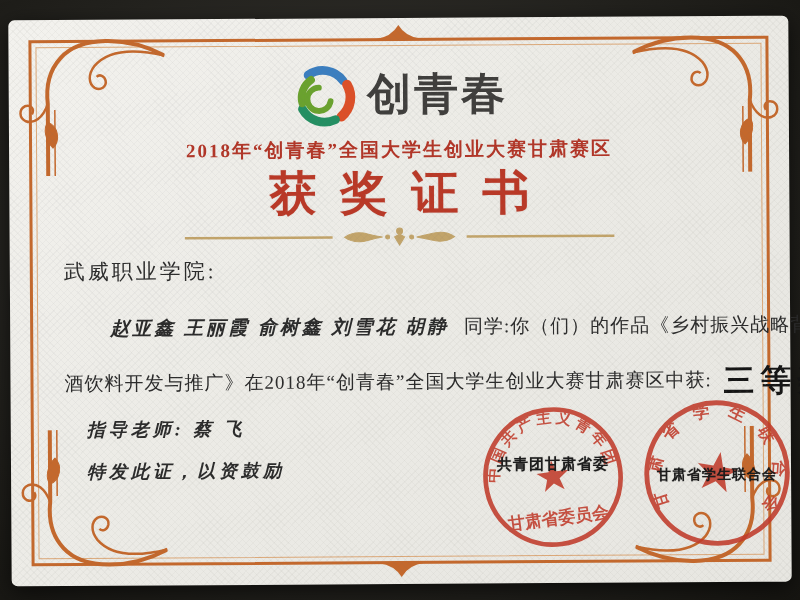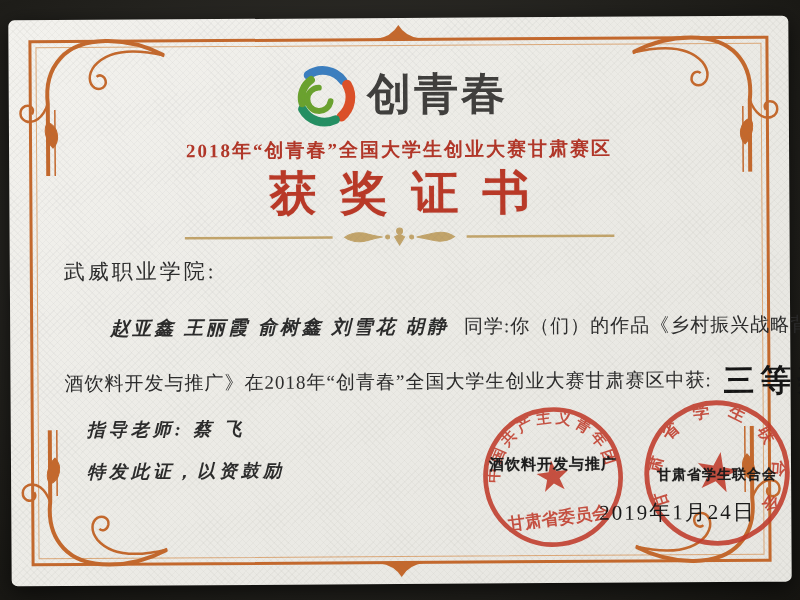--- a/index.html
+++ b/index.html
@@ -154,28 +154,27 @@
 
     <svg class="seal seal1" width="150" height="150" viewBox="0 0 160 160">
       <circle cx="80" cy="80" r="72" fill="none" stroke="#c23b2a" stroke-width="5"></circle>
       <path id="sealArc1" d="M24,95 A58,58 0 1 1 136,95" fill="none"></path>
       <text font-size="16" font-weight="bold" fill="#c23b2a" letter-spacing="4">
         <textPath href="#sealArc1" startOffset="50%" text-anchor="middle">中国共产主义青年团</textPath>
       </text>
       <polygon fill="#c23b2a" points="80,62 84.1,74.3 97.1,74.4 86.7,82.2 90.6,94.6 80,87 69.4,94.6 73.3,82.2 62.9,74.4 75.9,74.3"></polygon>
       <text x="80" y="130" text-anchor="middle" font-size="18" font-weight="bold" fill="#c23b2a">甘肃省委员会</text>
     </svg>
-    <div class="seal-overlay ov1">酒饮料开发与推广</div>
+    <div class="seal-overlay ov1">共青团甘肃省委</div>
 
     <svg class="seal seal2" width="156" height="156" viewBox="0 0 160 160">
       <circle cx="80" cy="80" r="72" fill="none" stroke="#c23b2a" stroke-width="5"></circle>
       <path id="sealArc2" d="M51,130 A58,58 0 1 1 109,130" fill="none"></path>
       <text font-size="17" font-weight="bold" fill="#c23b2a" letter-spacing="17">
         <textPath href="#sealArc2" startOffset="50%" text-anchor="middle">甘肃省学生联合会</textPath>
       </text>
       <polygon fill="#c23b2a" points="80,58 85,73 101,73.2 88.3,82.7 93,97.8 80,88.5 67,97.8 71.7,82.7 59,73.2 75,73"></polygon>
     </svg>
     <div class="seal-overlay ov2">甘肃省学生联合会</div>
 
-    <div class="date">2019年1月24日</div>
 
   </div>
 </div>
 
 </body></html>

